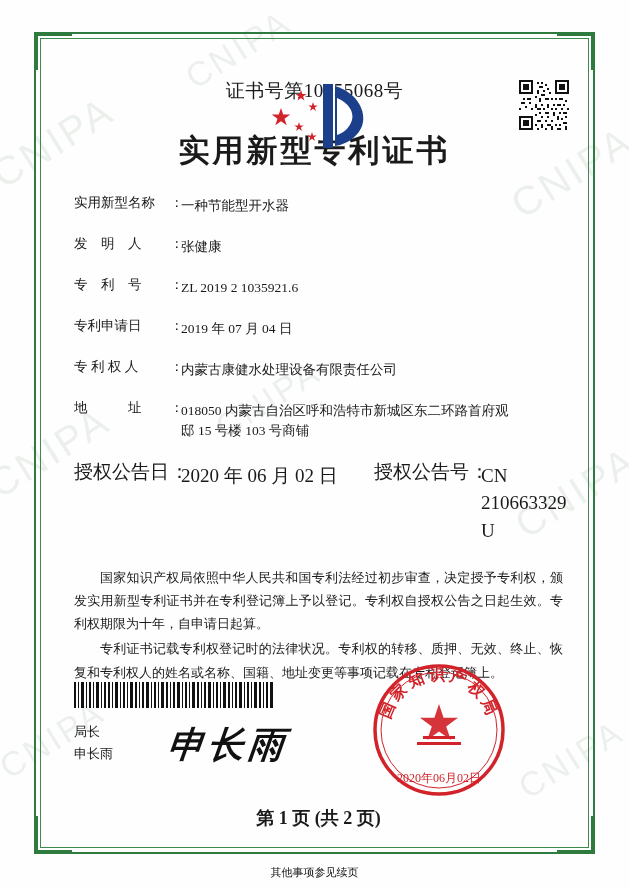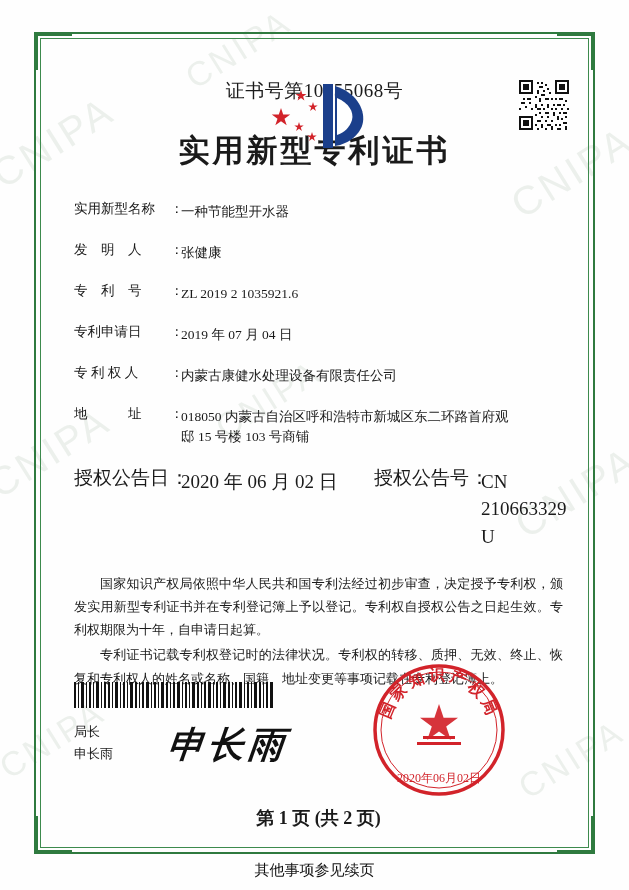--- a/index.html
+++ b/index.html
@@ -108,21 +108,21 @@
   .main-title {
     text-align: center;
     font-size: 31px;
     font-weight: bold;
     letter-spacing: 3px;
     margin-top: 26px;
     font-family: "Liberation Serif", serif;
   }
 
   .fields {
-    margin-top: 30px;
+    margin-top: 24px;
     padding-left: 14px;
     font-size: 13.5px;
     line-height: 1;
   }
   .field-row {
     display: flex;
     align-items: flex-start;
     margin-bottom: 21.5px;
   }
   .f-label {
@@ -210,21 +210,21 @@
     text-align: center;
     font-size: 18px;
     font-weight: bold;
   }
 
   .footer-note {
     position: absolute;
     left: 0; right: 0;
     bottom: 10px;
     text-align: center;
-    font-size: 15px;
+    font-size: 11px;
     color: #111;
   }
 </style>
 </head>
 <body>
 
 <div class="page">
 
   <div class="watermark wm1">CNIPA</div>
   <div class="watermark wm2">CNIPA</div>

